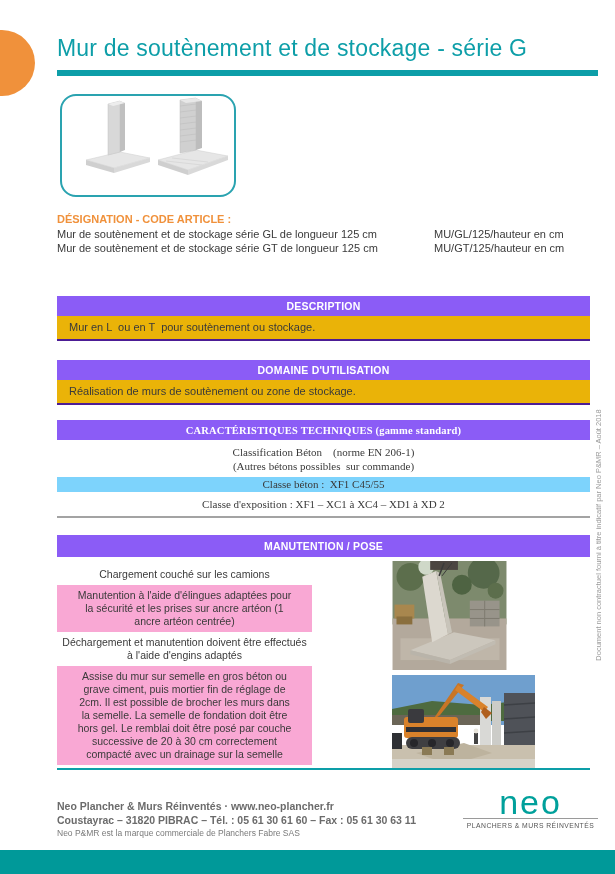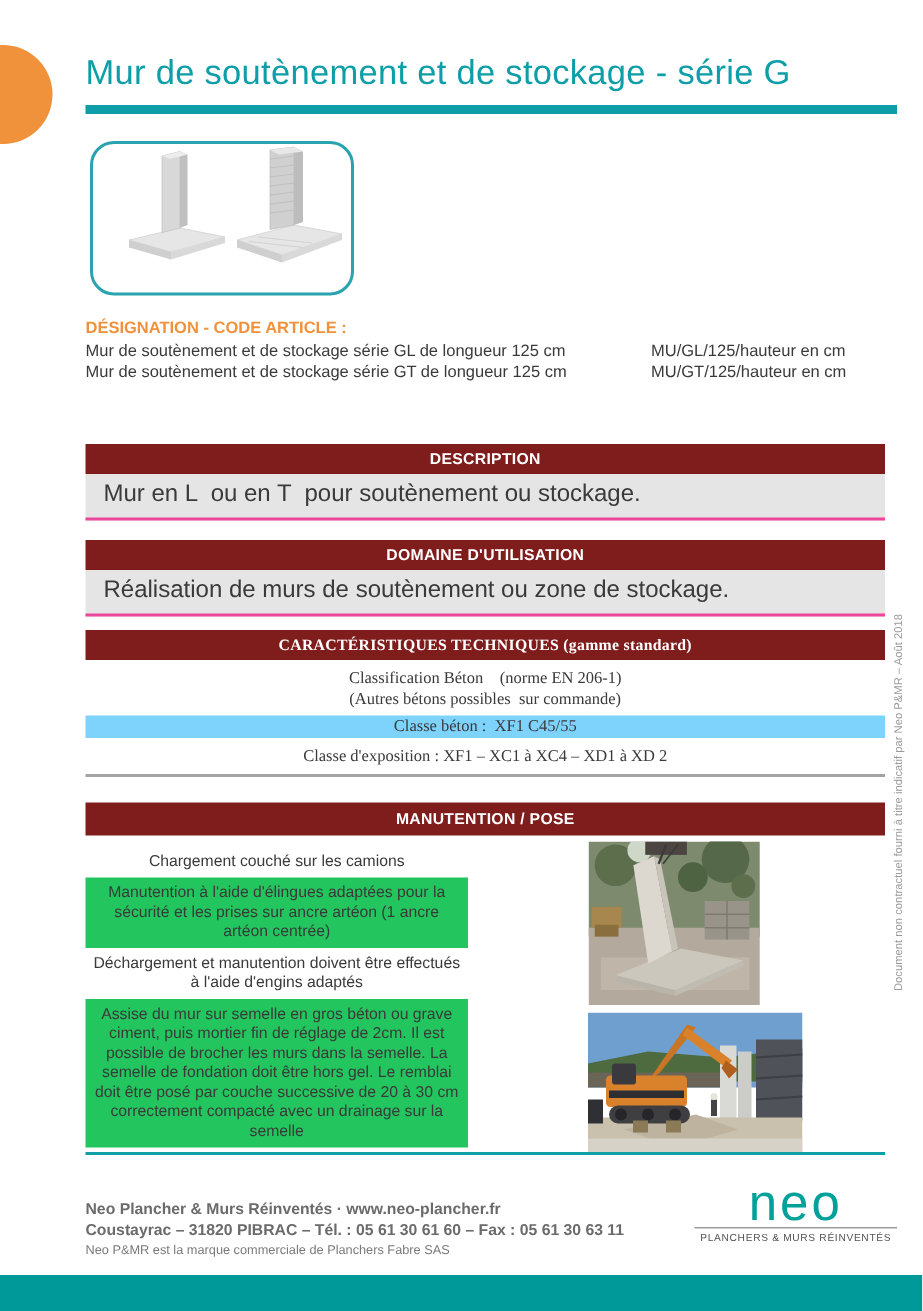--- a/index.html
+++ b/index.html
@@ -26,42 +26,42 @@
     border:2px solid #2aa3b0; border-radius:16px; background:#ffffff;
     display:flex; align-items:center; justify-content:center;
   }
   .designation { position:absolute; left:57px; top:213px; width:533px; font-size:11px; }
   .designation-heading { color:#f0913b; font-weight:bold; margin-bottom:2px; }
   .designation-row { display:flex; line-height:14px; }
   .designation-row .lbl { width:353px; }
   .designation-row .code { width:180px;padding-left:24px; }
   .section { position:absolute; left:57px; width:533px; }
   .sec-bar {
-    height:20px; background:#7f1d1d; color:#ffffff; font-weight:bold;
+    height:20px; background:#8b5cf6; color:#ffffff; font-weight:bold;
     font-size:10.5px; display:flex; align-items:center; justify-content:center;
     letter-spacing:0.2px;
   }
   .sec-body {
-    background:#e5e5e5; border-bottom:2px solid #ec4899;
-    font-size:16px; padding:5px 12px 6px 12px; white-space:pre-wrap;
+    background:#eab308; border-bottom:2px solid #4c1d95;
+    font-size:11px; padding:5px 12px 6px 12px; white-space:pre-wrap;
   }
   .car-body { border-bottom:2px solid #a3a3a3; padding-bottom:5px; }
   .car-line { text-align:center; font-size:11px; line-height:14px; white-space:pre-wrap; }
   .car-line.first { margin-top:5px; }
   .car-grey {
     background:#7dd3fc; text-align:center; font-size:11px; line-height:15px;
     margin:4px 0 5px 0; white-space:pre-wrap;
   }
   .manut-bar { height:22px; }
   .manut-col {
     position:absolute; left:57px; top:557px; width:255px;
     display:flex; flex-direction:column; gap:4px; padding-top:11px;
     font-size:10.5px; line-height:13px; text-align:center;
   }
-  .manut-item.grey { background:#22c55e; padding:4px 3px; }
+  .manut-item.grey { background:#f9a8d4; padding:4px 18px; }
   .manut-item.white { padding:0 4px; }
   .manut-endline {
     position:absolute; left:57px; top:768px; width:533px; height:2px; background:#0d9ea8;
   }
   .photo { position:absolute; display:block; }
   .photo1 { left:392px; top:561px; width:115px; height:109px; }
   .photo2 { left:392px; top:675px; width:143px; height:93px; }
   .side-note {
     position:absolute; left:451px; top:528px; width:300px; height:14px;
     transform:rotate(-90deg); transform-origin:center;

